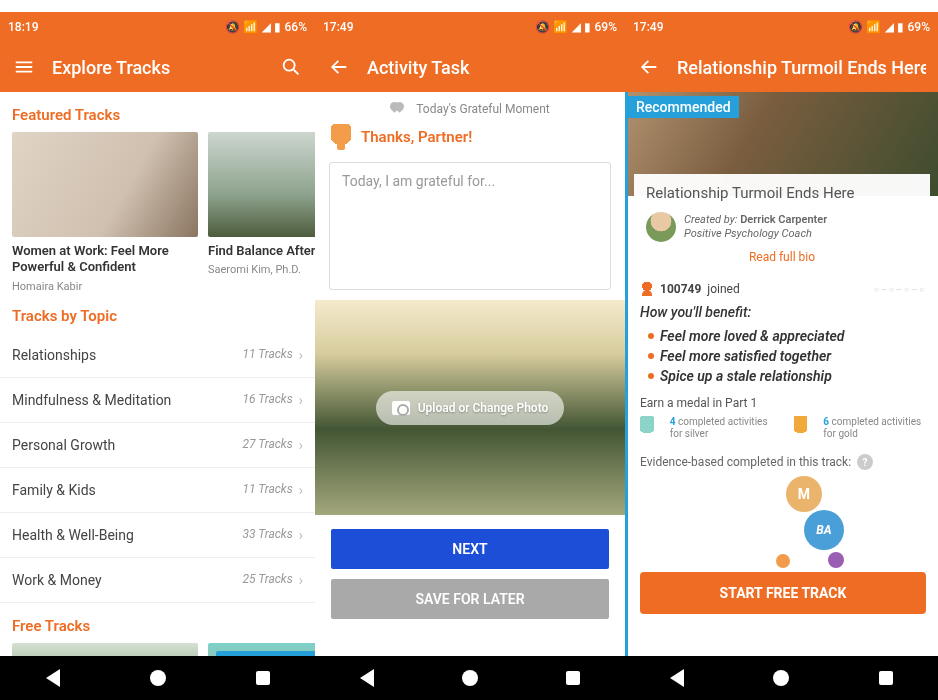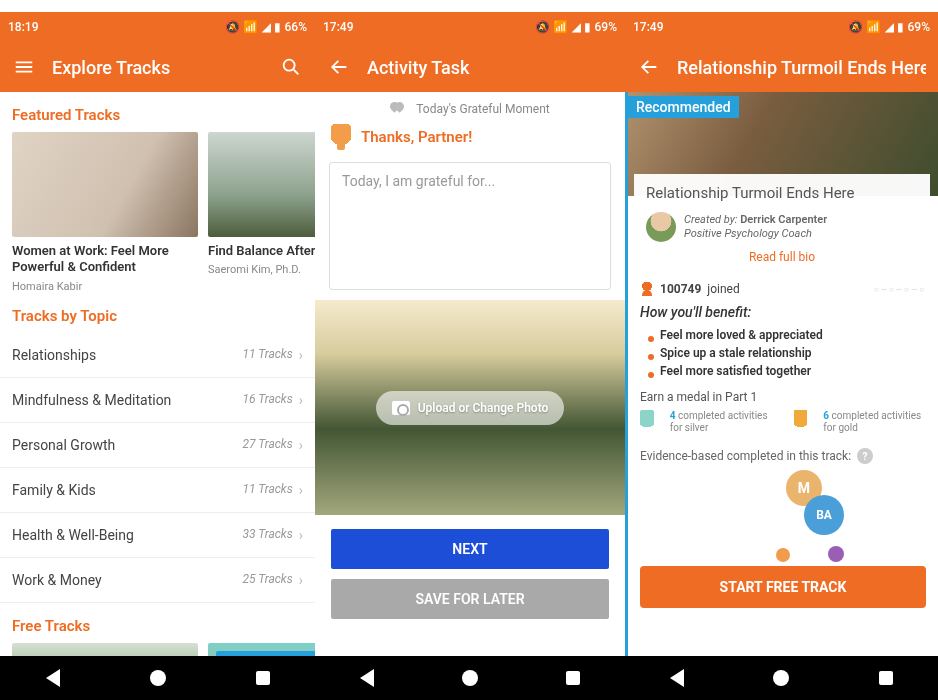--- a/index.html
+++ b/index.html
@@ -85,40 +85,40 @@
   .authinfo .role { font-style: italic; }
   .readbio { text-align: center; color: #ee6c23; font-size: 12px; margin-top: 8px; cursor: pointer; }
 
   .joined { display: flex; align-items: center; padding: 8px 12px; font-size: 12px; color: #444; gap:6px;}
   .joined .num { font-weight: 700; }
   .progressdots { color: #ccc; letter-spacing: 2px; font-size: 8px; margin-left:auto;}
   .personico{width:14px;height:14px;background:radial-gradient(circle at 50% 30%,#ee6c23 40%,transparent 41%);position:relative;}
   .personico::after{content:"";position:absolute;bottom:0;left:2px;width:10px;height:6px;background:#ee6c23;border-radius:5px 5px 0 0;}
 
   .benefit-hdr { font-style: italic; font-size: 14px; color: #333; padding: 0 12px 6px; font-weight: 500;}
-  .benefit { display: flex; align-items: flex-end; gap: 6px; padding: 2px 20px; font-size: 12px; color: #333; font-weight: 600;}
+  .benefit { display: flex; align-items: center; gap: 6px; padding: 2px 20px; font-size: 14px; font-style: italic; color: #333; font-weight: 600;}
   .benefit::before { content: ""; width: 6px; height: 6px; background: #ee6c23; border-radius: 50%; flex:0 0 6px;}
 
   .earnmed { font-size: 12px; color: #555; padding: 10px 12px 4px; }
   .medals { display: flex; padding: 2px 12px 8px; gap: 18px; }
   .medal { display: flex; gap: 16px; font-size: 10px; color: #888; line-height:1.2; }
   .medal .nnum { color:#26a0da; font-weight:700;}
   .medal.gold .nnum { color:#26a0da; }
   .medalico { width: 18px; height: 22px; }
   .medalico.silver{background:radial-gradient(circle at 50% 35%,#8dd4c8 60%,transparent 61%);}
   .medalico.gold{background:radial-gradient(circle at 50% 35%,#f2a93b 60%,transparent 61%);}
 
   .evidence { font-size: 12px; color: #666; padding: 6px 12px; display:flex; align-items:center; gap:6px;}
   .qmark{width:16px;height:16px;background:#ccc;border-radius:50%;color:#fff;display:flex;align-items:center;justify-content:center;font-size:10px;font-weight:700;}
 
   .bubbles { position: relative; height: 90px; display:flex; align-items:center; justify-content:center;}
   .bub{position:absolute;border-radius:50%;display:flex;align-items:center;justify-content:center;color:#fff;font-weight:700;font-size:14px;}
   .bub.pp{width:54px;height:54px;background:#ef6f99;left:116px;top:30px;}
   .bub.m{width:36px;height:36px;background:#eab46c;left:158px;top:0;}
-  .bub.ba{width:40px;height:40px;background:#4a9fd8;left:176px;top:25px;font-size:12px;}
+  .bub.ba{width:40px;height:40px;background:#4a9fd8;left:176px;top:34px;font-size:12px;font-style:italic;}
   .bub.x1{width:14px;height:14px;background:#f29b4a;left:148px;top:78px;}
   .bub.x2{width:16px;height:16px;background:#9a5fb5;left:200px;top:76px;}
 
   .startbtn { margin: 6px 12px; background: #ee6c23; color: #fff; font-weight: 700; font-size: 14px; height: 42px; border-radius: 4px; display:flex;align-items:center;justify-content:center; cursor:pointer;}
 
   
   .navbar { height: 44px; background: #000; display: flex; align-items: center; justify-content: space-around; }
   .navbar .navico { width: 22px; height: 22px; display:flex;align-items:center;justify-content:center;}
   .tri{width:0;height:0;border-top:9px solid transparent;border-bottom:9px solid transparent;border-right:14px solid #fff;}
   .circ{width:16px;height:16px;background:#fff;border-radius:50%;}
@@ -306,24 +306,24 @@
       <span class="personico"></span>
       <span class="num">100749</span>
       <span>joined</span>
       <span class="progressdots">○—○—○—○</span>
     </div>
     <div class="benefit-hdr">How you'll benefit:</div>
     <div class="benefit">
           <span>Feel more loved &amp; appreciated</span>
         </div>
     <div class="benefit">
+          <span>Feel more satisfied together</span>
+        </div>
+    <div class="benefit">
           <span>Spice up a stale relationship</span>
-        </div>
-    <div class="benefit">
-          <span>Feel more satisfied together</span>
         </div>
     <div class="earnmed">Earn a medal in Part 1</div>
     <div class="medals">
       <div class="medal">
         <div class="medalico silver"></div>
         <div><span class="nnum">4</span> <span>completed activities for silver</span></div>
       </div>
       <div class="medal gold">
         <div class="medalico gold"></div>
         <div><span class="nnum">6</span> <span>completed activities for gold</span></div>

